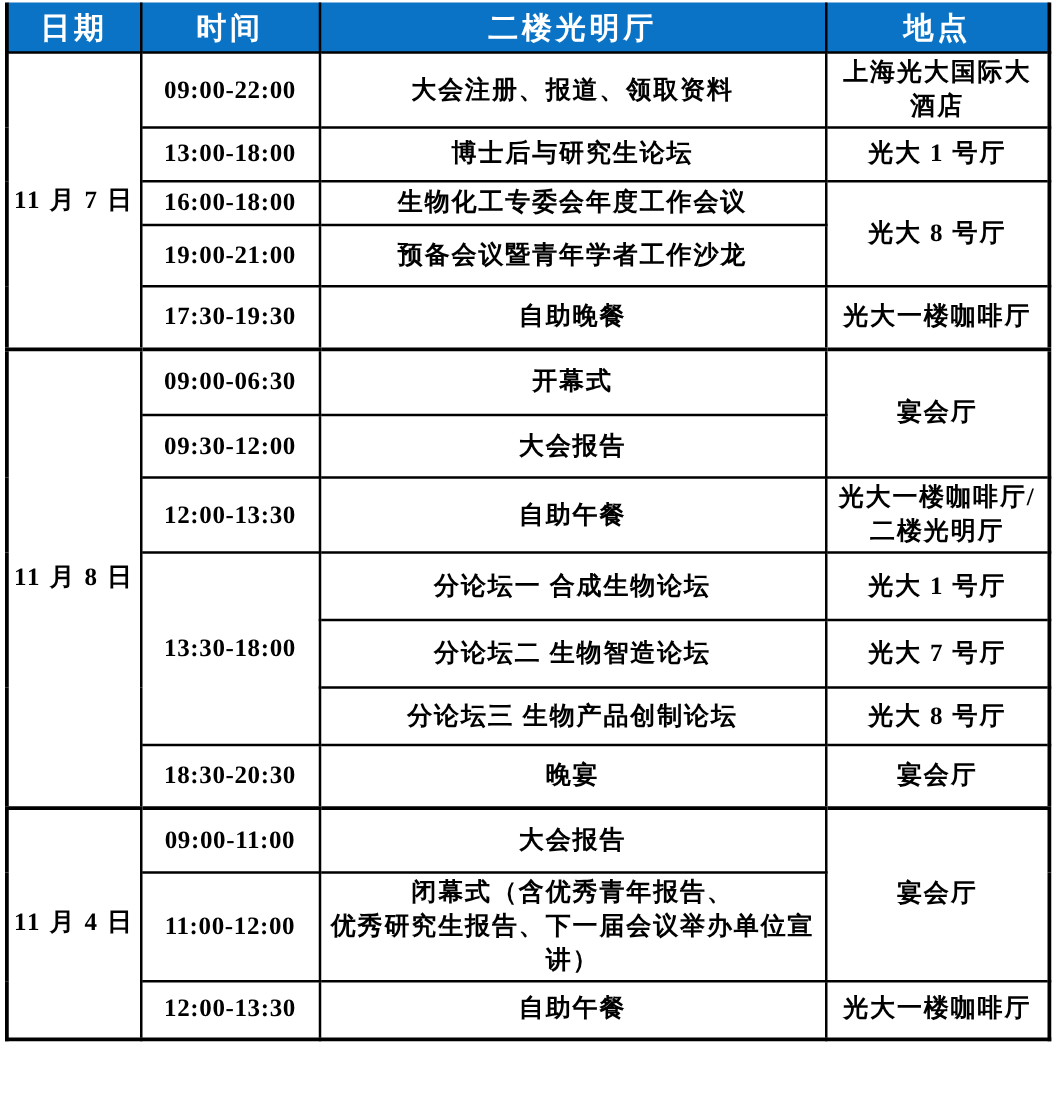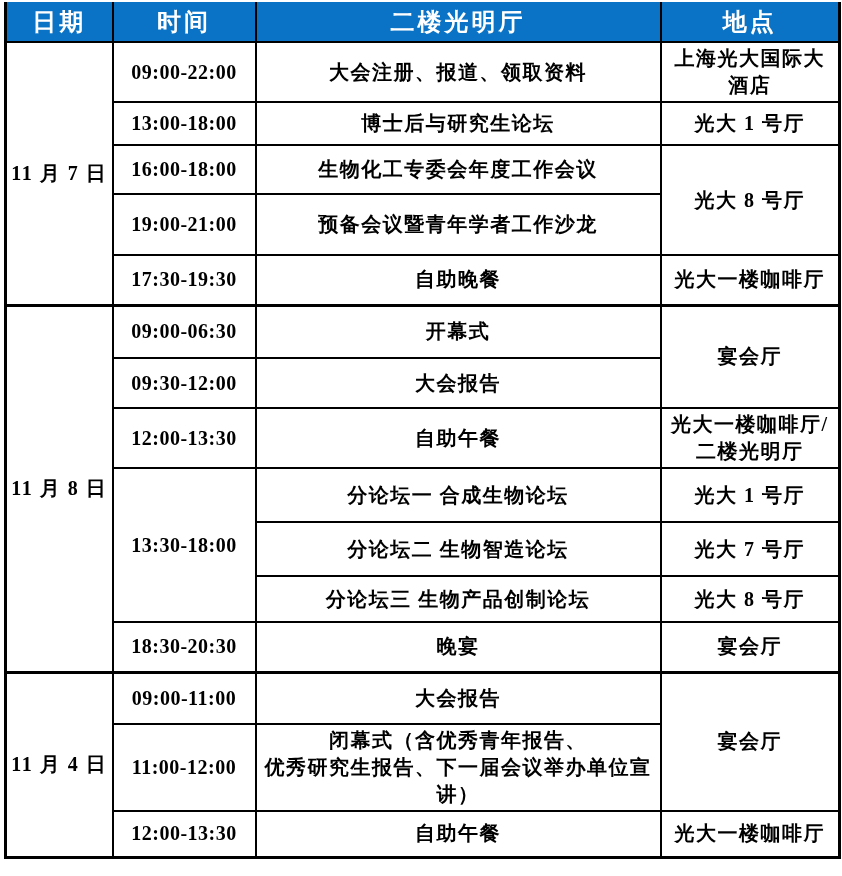--- a/index.html
+++ b/index.html
@@ -78,26 +78,26 @@
       <td class="date" rowspan="5">11 月 7 日</td>
       <td class="time">09:00-22:00</td>
       <td class="event">大会注册、报道、领取资料</td>
       <td class="loc">上海光大国际大酒店</td>
     </tr>
     <tr style="height:43px">
       <td class="time">13:00-18:00</td>
       <td class="event">博士后与研究生论坛</td>
       <td class="loc">光大 1 号厅</td>
     </tr>
-    <tr style="height:49px">
+    <tr style="height:35px">
       <td class="time">16:00-18:00</td>
       <td class="event">生物化工专委会年度工作会议</td>
       <td class="loc" rowspan="2">光大 8 号厅</td>
     </tr>
-    <tr style="height:61px">
+    <tr style="height:49px">
       <td class="time">19:00-21:00</td>
       <td class="event">预备会议暨青年学者工作沙龙</td>
     </tr>
     <tr style="height:50px">
       <td class="time">17:30-19:30</td>
       <td class="event">自助晚餐</td>
       <td class="loc">光大一楼咖啡厅</td>
     </tr>
 
     <tr class="gsep" style="height:53px">

